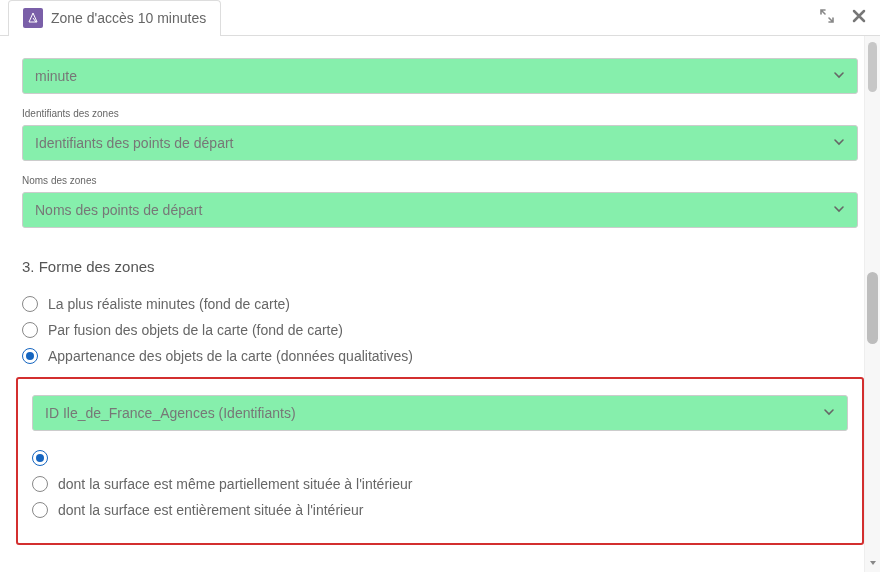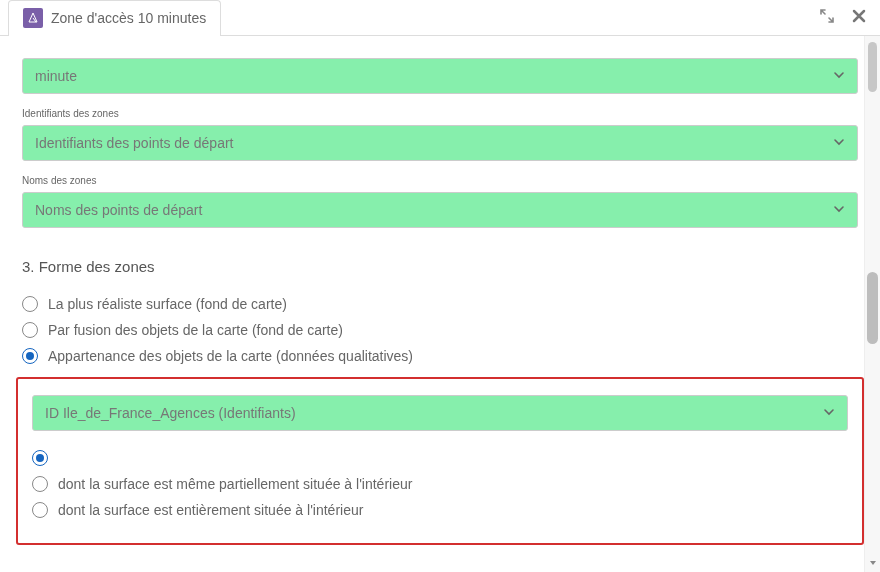--- a/index.html
+++ b/index.html
@@ -221,21 +221,21 @@
         <svg width="12" height="12" viewBox="0 0 12 12">
             <path d="M2 4 L6 8 L10 4" stroke="#666" stroke-width="1.6" fill="none" stroke-linecap="round"></path>
           </svg>
       </span>
     </div>
 
     <div class="section-title">3. Forme des zones</div>
 
     <div class="radio-row">
       <span class="radio"></span>
-      <span class="radio-label">La plus réaliste surface (fond de carte)</span>
+      <span class="radio-label">La plus réaliste minutes (fond de carte)</span>
     </div>
     <div class="radio-row">
       <span class="radio"></span>
       <span class="radio-label">Par fusion des objets de la carte (fond de carte)</span>
     </div>
     <div class="radio-row">
       <span class="radio selected"></span>
       <span class="radio-label">Appartenance des objets de la carte (données qualitatives)</span>
     </div>
 

